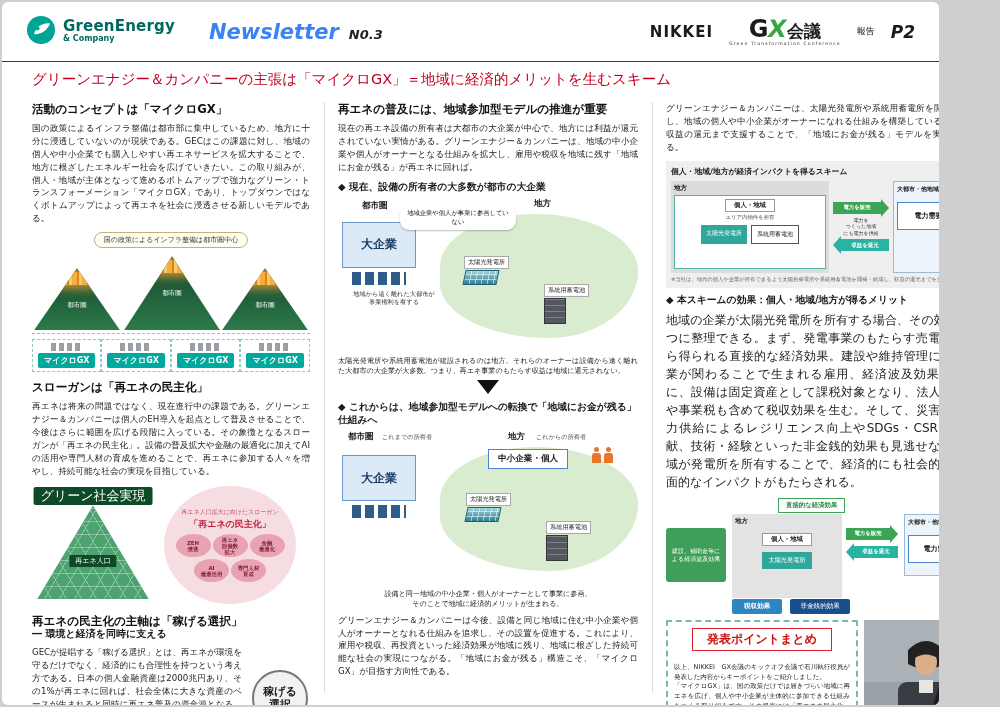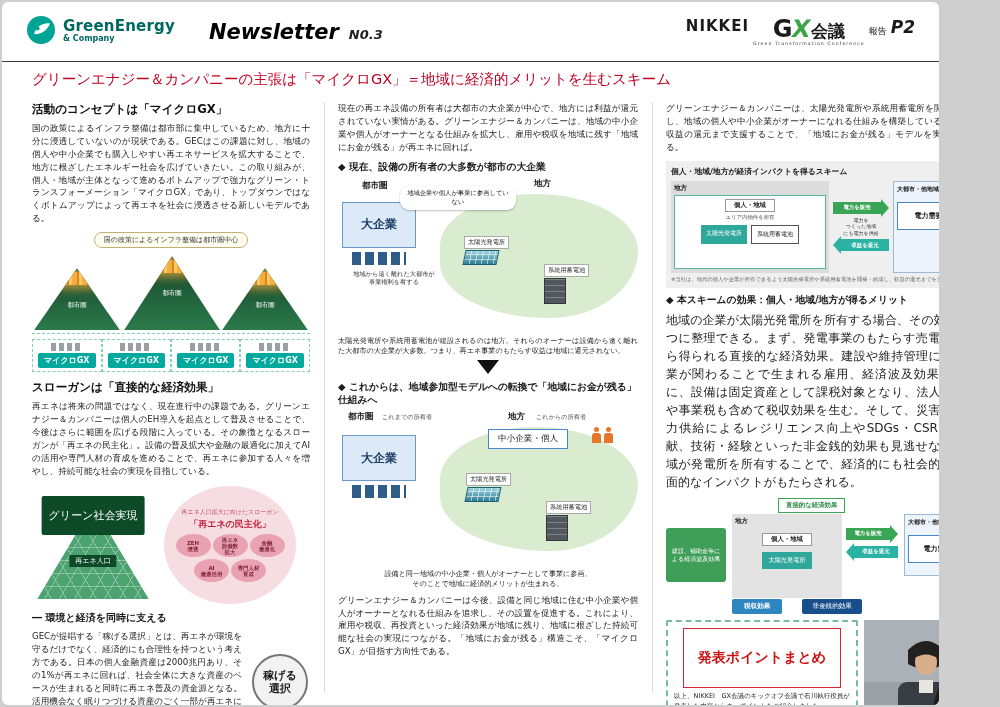--- a/index.html
+++ b/index.html
@@ -6,23 +6,23 @@
 html,body{background:#cfcfcf}
 body{font-family:"DejaVu Sans","Liberation Sans",sans-serif}
 .page{position:relative;width:937px;height:703px;margin:2px;background:#fff;border-radius:6px;overflow:hidden;color:#1a1a1a}
 
 .hdr{position:absolute;left:0;top:0;width:100%;height:60px;display:flex;align-items:center;padding:0 24px;border-bottom:1.5px solid #3c3c3c}
 .logo{display:flex;align-items:center;gap:7px}
 .logo-text{display:flex;flex-direction:column;line-height:1.05}
 .brand{font-weight:bold;font-size:15px;color:#00695f;letter-spacing:.2px}
 .brand-sub{font-size:8px;color:#00695f;font-weight:bold}
 .nl{margin-left:34px;display:flex;align-items:baseline;gap:10px}
-.nl-title{font-style:italic;font-weight:bold;font-size:21px;color:#000000}
+.nl-title{font-style:italic;font-weight:bold;font-size:21px;color:#3b82f6}
 .nl-issue{font-style:italic;font-weight:bold;font-size:13px;color:#222}
-.hdr-right{margin-left:auto;display:flex;align-items:flex-start;gap:4px}
+.hdr-right{margin-left:auto;display:flex;align-items:center;gap:16px}
 .nikkei{font-weight:bold;font-size:15px;letter-spacing:1px}
 .gxlogo{display:flex;flex-direction:column;align-items:center;line-height:1}
 .gxrow{display:flex;align-items:baseline}
 .gx-g{font-size:24px;font-weight:bold}
 .gx-x{font-size:24px;font-weight:bold;color:#3aa648;transform:skewX(-10deg);display:inline-block}
 .gx-k{font-size:17px;font-weight:bold}
 .gx-sub{font-size:4.6px;letter-spacing:1.1px;color:#333;margin-top:1px}
 .report{font-size:9px;align-self:flex-end;margin-bottom:8px}
 .pageno{font-weight:bold;font-style:italic;font-size:17px}
 
@@ -41,28 +41,28 @@
 .body{font-size:8.6px;line-height:1.5;text-align:justify;color:#222;margin-bottom:7px}
 .pre{white-space:pre-line}
 
 .fig1{position:relative;height:138px;margin:2px 0 10px}
 .fig1-banner{margin:0 auto 2px;width:max-content;border:1px solid #c2b176;background:#fffdf0;font-size:7px;padding:2px 9px;border-radius:8px;color:#333}
 .fig1-scene{position:relative;height:80px}
 .mtn{position:absolute;bottom:0;width:86px;height:62px;clip-path:polygon(50% 0,100% 100%,0 100%);background:linear-gradient(180deg,#14462b,#2c7a4a)}
 .mtn.big{width:96px;height:74px}
 .city{position:absolute;top:4px;left:50%;transform:translateX(-50%);width:30px;height:13px;background:repeating-linear-gradient(90deg,#f5ad3e 0 5px,#d9861a 5px 7px,#f9c96a 7px 10px);box-shadow:0 0 10px 4px rgba(246,170,60,.75)}
 .mtn-label{position:absolute;top:33px;width:100%;text-align:center;color:#fff;font-size:6.4px}
-.fig1-row{display:flex;justify-content:center;padding-top:5px;border-top:1px dashed #86cdc5;margin-top:3px}
+.fig1-row{display:flex;justify-content:flex-start;padding-top:5px;border-top:1px dashed #86cdc5;margin-top:3px}
 .gx-unit{display:flex;flex-direction:column;align-items:center;gap:2px;border:1px dashed #86cdc5;padding:3px 5px}
 .blds{width:32px;height:8px;background:repeating-linear-gradient(90deg,#9aa0a6 0 5px,transparent 5px 8px)}
 .gx-tag{background:#00a99d;color:#fff;font-size:8px;font-weight:bold;padding:2px 6px;border-radius:2px}
 
 .fig2{display:flex;gap:10px;align-items:center;height:122px;margin-bottom:8px}
 .tri-wrap{position:relative;width:122px;height:116px}
-.tri-label{position:absolute;top:9px;left:50%;transform:translateX(-50%);background:#0c4a28;color:#fff;font-size:11px;padding:12px 7px;border-radius:2px;white-space:nowrap;z-index:2}
+.tri-label{position:absolute;top:0;left:50%;transform:translateX(-50%);background:#0c4a28;color:#fff;font-size:13px;padding:0 7px;border-radius:2px;white-space:nowrap;z-index:2}
 .tri{position:absolute;bottom:4px;left:5px;width:112px;height:94px;clip-path:polygon(50% 0,100% 100%,0 100%);background-color:#4ca36f;background-image:repeating-linear-gradient(0deg,transparent 0 12px,rgba(255,255,255,.35) 12px 13px),repeating-linear-gradient(60deg,transparent 0 12px,rgba(255,255,255,.3) 12px 13px),repeating-linear-gradient(-60deg,transparent 0 12px,rgba(255,255,255,.3) 12px 13px)}
 .tri-tag{position:absolute;bottom:36px;left:50%;transform:translateX(-50%);background:#0c4a28;color:#fff;font-size:7px;padding:1px 6px;z-index:2}
 .circle-wrap{position:relative;width:132px;height:118px;background:#f6dde2;border-radius:50%;display:flex;flex-direction:column;align-items:center;justify-content:center;padding:6px}
 .circle-title{font-size:6px;color:#c2506a;text-align:center}
 .circle-slogan{font-size:9px;font-weight:bold;color:#c21f3c;margin:1px 0 3px}
 .bubbles{display:flex;flex-wrap:wrap;justify-content:center;gap:2px;width:116px}
 .bubble-e{width:35px;height:23px;background:#e9a2b2;border-radius:50%;display:flex;align-items:center;justify-content:center;text-align:center;font-size:5.4px;color:#7d1f33;font-weight:bold;line-height:1.15}
 
 .badge{float:right;width:56px;height:56px;border-radius:50%;background:#f2f2f2;border:2px solid #777;display:flex;align-items:center;justify-content:center;font-weight:bold;font-size:11px;margin:24px 2px 2px 10px;text-align:center;line-height:1.25}
 
@@ -71,21 +71,21 @@
 .reg-note{position:absolute;font-size:6.2px;color:#555}
 .corp{position:absolute;left:4px;top:24px;width:74px;height:46px;background:#dce9f6;border:1.6px solid #6b97c9;display:flex;align-items:center;justify-content:center;font-weight:bold;font-size:12px;color:#1c3f66}
 .blds2{position:absolute;left:14px;top:74px;width:54px;height:13px;background:repeating-linear-gradient(90deg,#2e5d8a 0 9px,transparent 9px 13px)}
 .note{position:absolute;left:0;top:92px;width:112px;font-size:6.2px;text-align:center;color:#333;line-height:1.35}
 .land{position:absolute;right:0;top:16px;width:198px;height:124px;background:#d9ecd0;border-radius:48% 52% 45% 55%/42% 46% 54% 44%}
 .bubble{position:absolute;top:8px;left:62px;width:116px;background:#fff;border-radius:9px;padding:3px 5px;font-size:6.3px;text-align:center;box-shadow:0 1px 2px rgba(0,0,0,.25)}
 .fac{position:absolute;display:flex;flex-direction:column;align-items:flex-start;gap:1px}
 .flabel{background:#fff;border:1px solid #aaa;font-size:6.2px;padding:1px 3px}
 .solar-icon{width:34px;height:15px;border:1px solid #1d5f73;background-image:repeating-linear-gradient(90deg,transparent 0 5px,rgba(255,255,255,.55) 5px 6px),repeating-linear-gradient(0deg,transparent 0 4px,rgba(255,255,255,.55) 4px 5px),linear-gradient(180deg,#9fd3df,#2e7f95);transform:skewX(-12deg)}
 .batt-icon{width:22px;height:26px;background:#53585e;border:1px solid #33373c;background-image:repeating-linear-gradient(0deg,transparent 0 5px,rgba(255,255,255,.25) 5px 6px)}
-.owner{position:absolute;background:#fff;border:1.6px solid #4a86c8;font-weight:normal;font-size:8.6px;padding:3px 9px;top:18px;left:150px}
+.owner{position:absolute;background:#fff;border:1.6px solid #4a86c8;font-weight:bold;font-size:8.6px;padding:3px 9px;top:18px;left:150px}
 .ppl{position:absolute;top:16px;left:254px;display:flex;gap:3px}
 .person{width:9px;height:17px;position:relative}
 .person::before{content:"";position:absolute;top:0;left:2px;width:5px;height:5px;border-radius:50%;background:#e5762a}
 .person::after{content:"";position:absolute;top:6px;left:0;width:9px;height:10px;border-radius:3px 3px 0 0;background:#e5762a}
 .dcap{font-size:7.1px;line-height:1.45;text-align:justify;color:#222;margin-bottom:4px}
 .down-arrow{width:0;height:0;border-left:11px solid transparent;border-right:11px solid transparent;border-top:14px solid #111;margin:3px auto 7px}
 
 .sch1{background:#efefef;padding:5px;margin-bottom:6px}
 .sch-title{font-size:7.8px;font-weight:bold;text-align:left;margin-bottom:4px}
 .sch-body{display:flex;gap:4px;height:92px}
@@ -111,27 +111,27 @@
 
 .sch2{position:relative;height:116px;margin:4px 0 6px}
 .direct{position:absolute;top:0;left:112px;background:#fff;border:1.2px solid #3aa655;color:#2c8a44;font-size:6.4px;font-weight:bold;padding:2px 7px}
 .spill{position:absolute;left:0;top:30px;width:60px;height:54px;background:#3f9e57;color:#fff;font-size:6px;display:flex;align-items:center;text-align:center;padding:3px;border-radius:3px;line-height:1.3}
 .sch2-land{position:absolute;left:66px;top:16px;width:110px;height:84px;background:#e3e3e3;padding:3px;text-align:center}
 .sch2-region{font-size:6.4px;font-weight:bold;text-align:left}
 .pbox2{display:inline-block;border:1px solid #999;background:#fff;font-size:6.4px;font-weight:bold;padding:1px 8px;margin-top:3px}
 .solarbox2{display:inline-block;background:#2fa79b;color:#fff;font-size:6.2px;padding:4px 6px;margin-top:6px}
 .sch2-mid{position:absolute;left:180px;top:30px;width:52px;display:flex;flex-direction:column;gap:6px}
 .sch2-right{position:absolute;right:0;top:16px;width:74px;height:62px;background:#eef4fb;border:1px solid #9db9d8;padding:3px}
-.sch2-bottom{position:absolute;left:66px;bottom:0;display:flex;gap:20px}
+.sch2-bottom{position:absolute;left:66px;bottom:0;display:flex;gap:8px}
 .taxbox{background:#2e86c1;color:#fff;font-size:6.6px;font-weight:bold;padding:3px 12px;border-radius:2px}
 .nonbox{background:#174e8c;color:#fff;font-size:6.6px;font-weight:normal;padding:3px 10px;border-radius:2px}
 
 .bottom-row{display:flex;gap:6px;margin-top:4px}
 .sum{width:192px;border:2px dashed #79b9ad;padding:6px;border-radius:2px}
-.sum-title{width:max-content;margin:0 auto 4px;border:1px solid #d23;color:#c11;font-weight:bold;font-size:14px;padding:20px 14px}
+.sum-title{width:max-content;margin:0 auto 12px;border:1px solid #d23;color:#c11;font-weight:bold;font-size:12px;padding:2px 14px}
 .sum-body{font-size:6.5px;line-height:1.5;text-align:justify;color:#222}
 .photo-col{width:112px}
 .photo{height:104px;background:linear-gradient(#c2c8cd,#97a0a6);position:relative;overflow:hidden}
 .photo-cap{font-size:5.7px;color:#222;line-height:1.45;margin-top:3px}
 </style>
 </head>
 <body>
 
 <div class="page">
 
@@ -208,21 +208,21 @@
           <div class="blds"></div>
           <div class="gx-tag">マイクロGX</div>
         </div>
         <div class="gx-unit">
           <div class="blds"></div>
           <div class="gx-tag">マイクロGX</div>
         </div>
       </div>
     </div>
 
-    <div class="stitle">スローガンは「直接的な経済効果」</div>
+    <div class="stitle">スローガンは「再エネの民主化」</div>
     <p class="body">再エネは将来の問題ではなく、現在進行中の課題である。グリーンエナジー＆カンパニーは個人のEH導入を起点として普及させることで、今後はさらに範囲を広げる段階に入っている。その象徴となるスローガンが「再エネの民主化」。設備の普及拡大や金融の最適化に加えてAIの活用や専門人材の育成を進めることで、再エネに参加する人々を増やし、持続可能な社会の実現を目指している。</p>
 
     <div class="fig2">
       <div class="tri-wrap">
         <div class="tri-label">グリーン社会実現</div>
         <div class="tri"></div>
         <div class="tri-tag">再エネ人口</div>
       </div>
       <div class="circle-wrap">
         <div class="circle-title">再エネ人口拡大に向けたスローガン</div>
@@ -236,29 +236,31 @@
           <div class="bubble-e pre">金融
 最適化</div>
           <div class="bubble-e pre">AI
 最適活用</div>
           <div class="bubble-e pre">専門人材
 育成</div>
         </div>
       </div>
     </div>
 
+    <div class="stitle" style="margin-bottom:1px">再エネの民主化の主軸は「稼げる選択」</div>
     <div class="stitle2">― 環境と経済を同時に支える</div>
     <div>
       <div class="badge pre">稼げる
 選択</div>
       <p class="body">GECが提唱する「稼げる選択」とは、再エネが環境を守るだけでなく、経済的にも合理性を持つという考え方である。日本の個人金融資産は2000兆円あり、その1%が再エネに回れば、社会全体に大きな資産のベースが生まれると同時に再エネ普及の資金源となる。活用機会なく眠りつづける資産のごく一部が再エネに振り向けられることで、地域に意味のある利益が生まれるのではないか。再エネは人々の暮らしを支え、環境性能と経済性を両立できる現実的な道筋である。</p>
     </div>
   </div>
 
   <div class="col col2">
+    <div class="stitle">再エネの普及には、地域参加型モデルの推進が重要</div>
     <p class="body">現在の再エネ設備の所有者は大都市の大企業が中心で、地方には利益が還元されていない実情がある。グリーンエナジー＆カンパニーは、地域の中小企業や個人がオーナーとなる仕組みを拡大し、雇用や税収を地域に残す「地域にお金が残る」が再エネに回れば。</p>
 
     <div class="ssub">◆ 現在、設備の所有者の大多数が都市の大企業</div>
     <div class="d1">
       <span class="reg" style="left:24px;top:2px">都市圏</span>
       <span class="reg" style="left:196px;top:0px">地方</span>
       <div class="corp">大企業</div>
       <div class="blds2"></div>
       <div class="note pre">地域から遠く離れた大都市が
 事業権利を有する</div>

